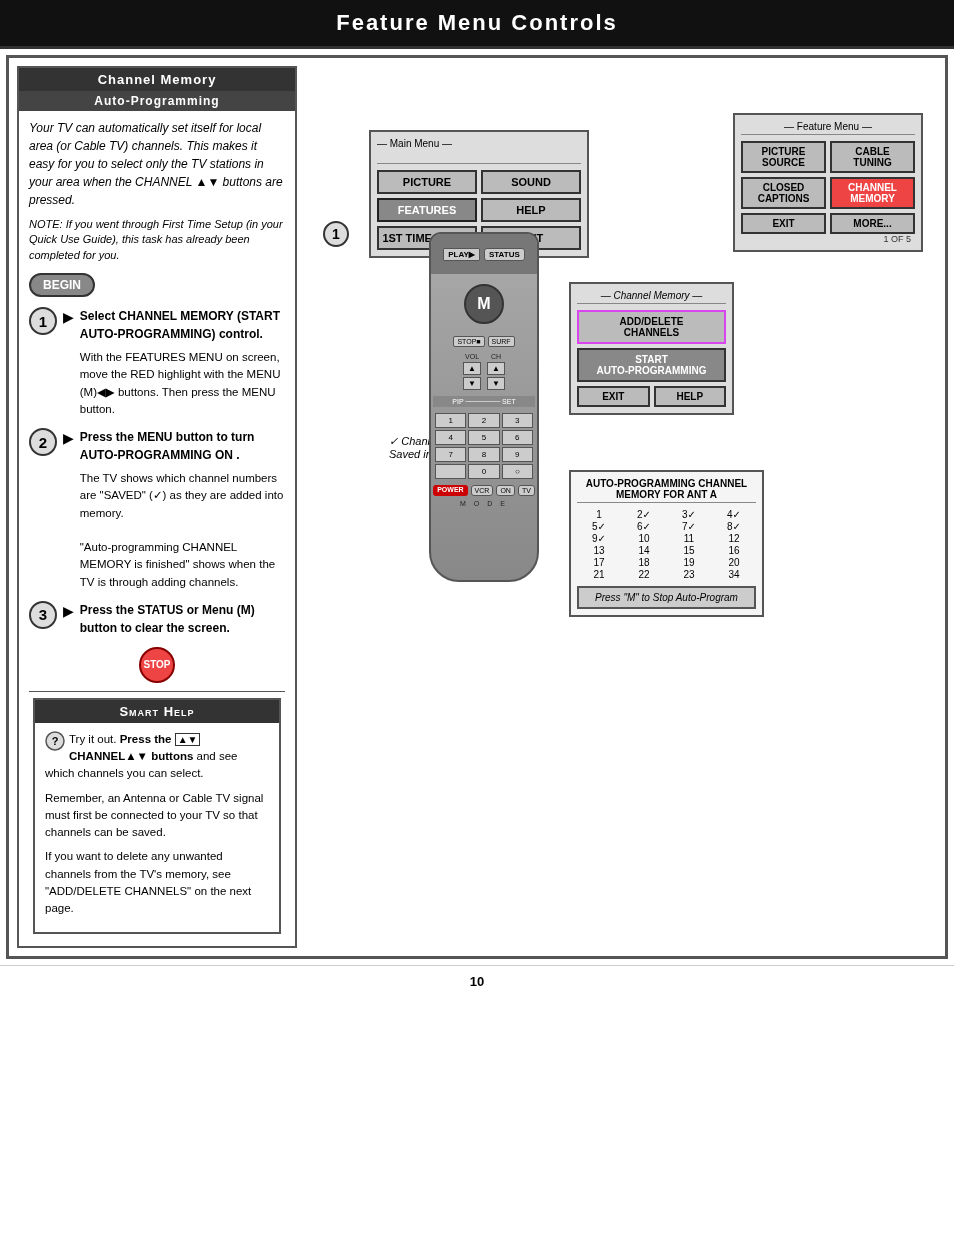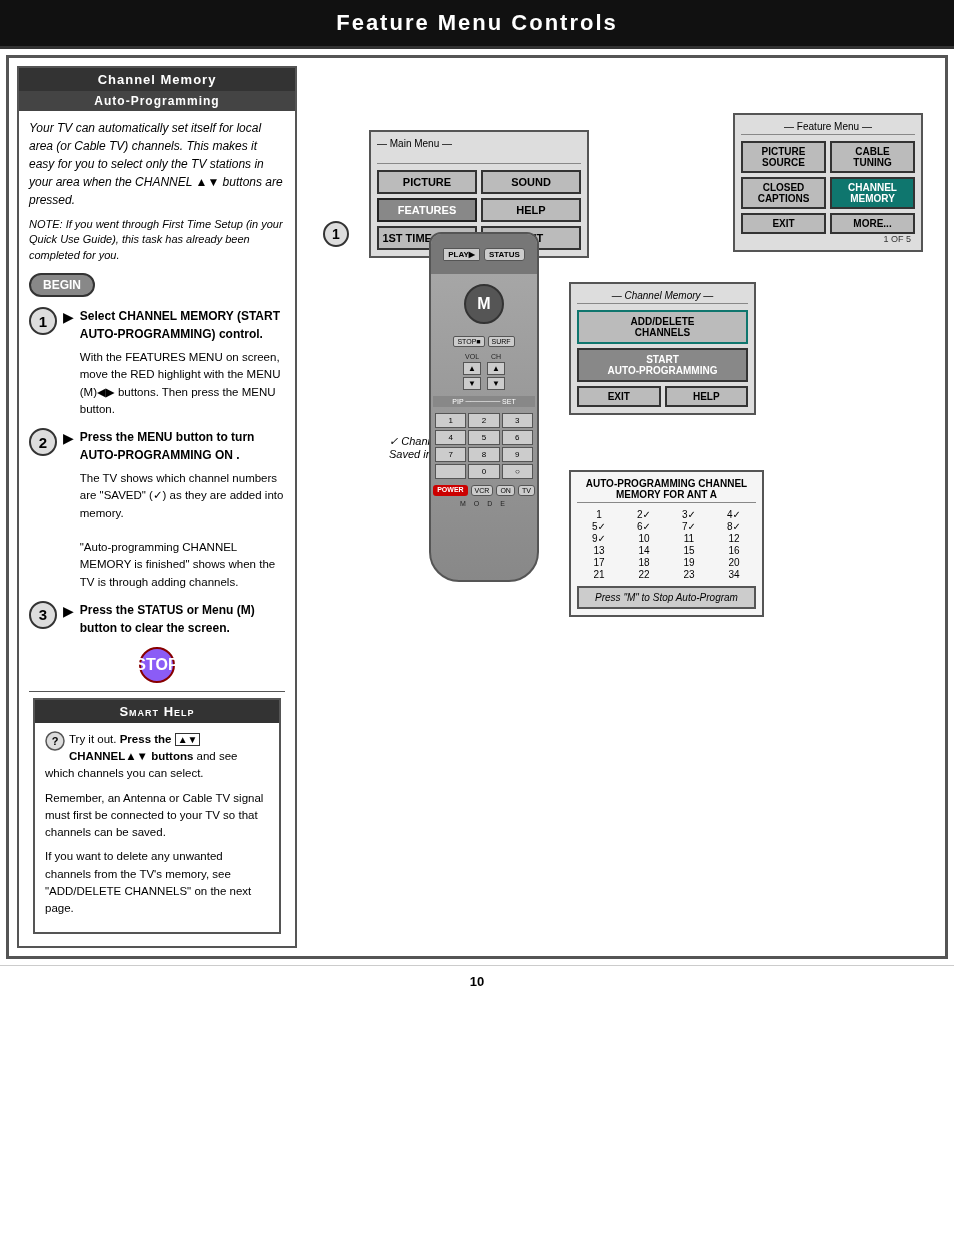--- a/index.html
+++ b/index.html
@@ -103,30 +103,30 @@
     .step-content strong {
       font-weight: bold;
     }
 
     .step-content p {
       margin-top: 6px;
       font-size: 11.5px;
     }
 
     .stop-btn {
-      background: #8b5cf6;
+      background: #ef4444;
       color: #fff;
       border-radius: 50%;
       width: 36px;
       height: 36px;
       display: flex;
       align-items: center;
       justify-content: center;
       font-weight: bold;
-      font-size: 16px;
+      font-size: 10px;
       margin: 8px auto;
       border: 2px solid #800;
     }
 
     
     .smart-help {
       border: 2px solid #555;
       margin: 4px;
     }
 
@@ -225,21 +225,21 @@
     .feature-btn {
       border: 2px solid #333;
       background: #bbb;
       text-align: center;
       font-weight: bold;
       font-size: 10px;
       padding: 3px 2px;
     }
 
     .feature-btn.highlighted {
-      background: #0f766e;
+      background: #ef4444;
       color: #fff;
     }
 
     
     .step-circle-large {
       width: 28px;
       height: 28px;
       border-radius: 50%;
       border: 2px solid #333;
       background: #ddd;
@@ -467,24 +467,24 @@
           <div style="display:flex;justify-content:center;gap:3px;padding:2px;">
             <div style="background:#c00;color:#fff;border-radius:3px;padding:1px 4px;font-size:7px;font-weight:bold;">POWER</div>
             <div style="background:#ccc;border:1px solid #555;border-radius:3px;padding:1px 3px;font-size:7px;">VCR</div>
             <div style="background:#ccc;border:1px solid #555;border-radius:3px;padding:1px 3px;font-size:7px;">ON</div>
             <div style="background:#ccc;border:1px solid #555;border-radius:3px;padding:1px 3px;font-size:7px;">TV</div>
           </div>
           <div style="text-align:center;font-size:7px;color:#222;letter-spacing:3px;padding:2px;">M O D E</div>
         </div>
 
         
-        <div style="position:relative;margin-top:-300px;margin-left:260px;width:187px;">
+        <div style="position:relative;margin-top:-300px;margin-left:260px;width:165px;">
           <div style="border:2px solid #555;background:#ddd;padding:6px;">
             <div style="text-align:center;font-size:10px;font-style:italic;border-bottom:1px solid #888;margin-bottom:6px;padding-bottom:2px;">— Channel Memory —</div>
-            <div style="border:2px solid #0f766e;background:#bbb;font-size:10px;font-weight:bold;padding:4px;margin-bottom:4px;text-align:center;">ADD/DELETE<br>CHANNELS</div>
+            <div style="border:2px solid #d946ef;background:#bbb;font-size:10px;font-weight:bold;padding:4px;margin-bottom:4px;text-align:center;">ADD/DELETE<br>CHANNELS</div>
             <div style="border:2px solid #333;background:#888;color:#fff;font-size:10px;font-weight:bold;padding:4px;margin-bottom:4px;text-align:center;">START<br>AUTO-PROGRAMMING</div>
             <div style="display:grid;grid-template-columns:1fr 1fr;gap:4px;">
               <div style="border:2px solid #333;background:#bbb;font-size:10px;font-weight:bold;padding:3px;text-align:center;">EXIT</div>
               <div style="border:2px solid #333;background:#bbb;font-size:10px;font-weight:bold;padding:3px;text-align:center;">HELP</div>
             </div>
           </div>
         </div>
 
         
         <div style="margin-top:20px;margin-left:80px;font-size:11px;font-style:italic;white-space:pre-line;">✓ Channel Numbers are

